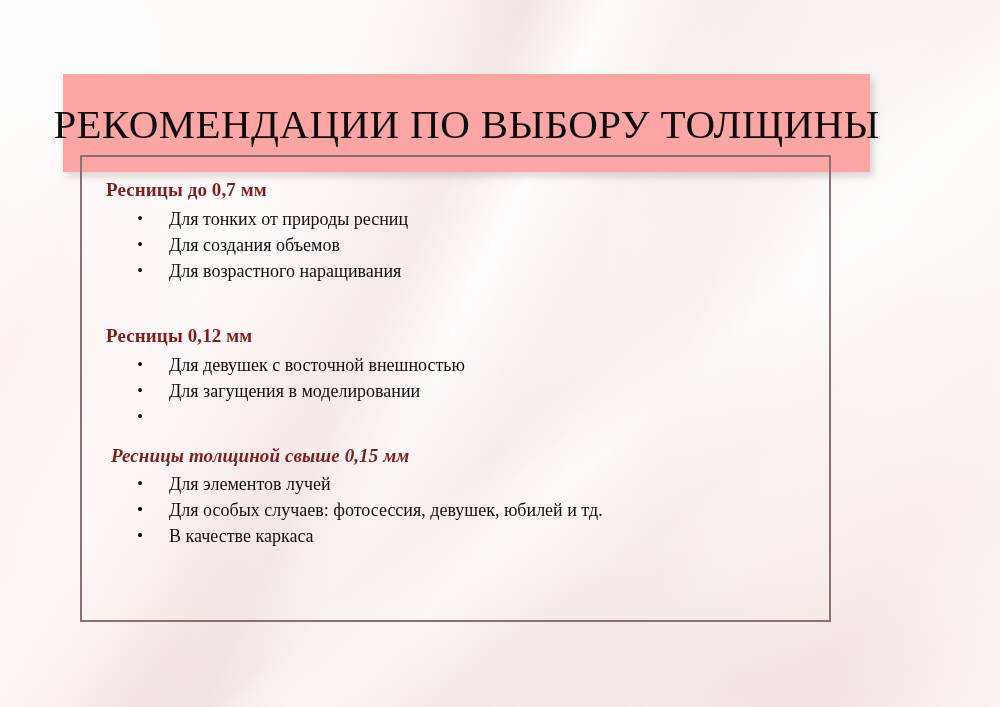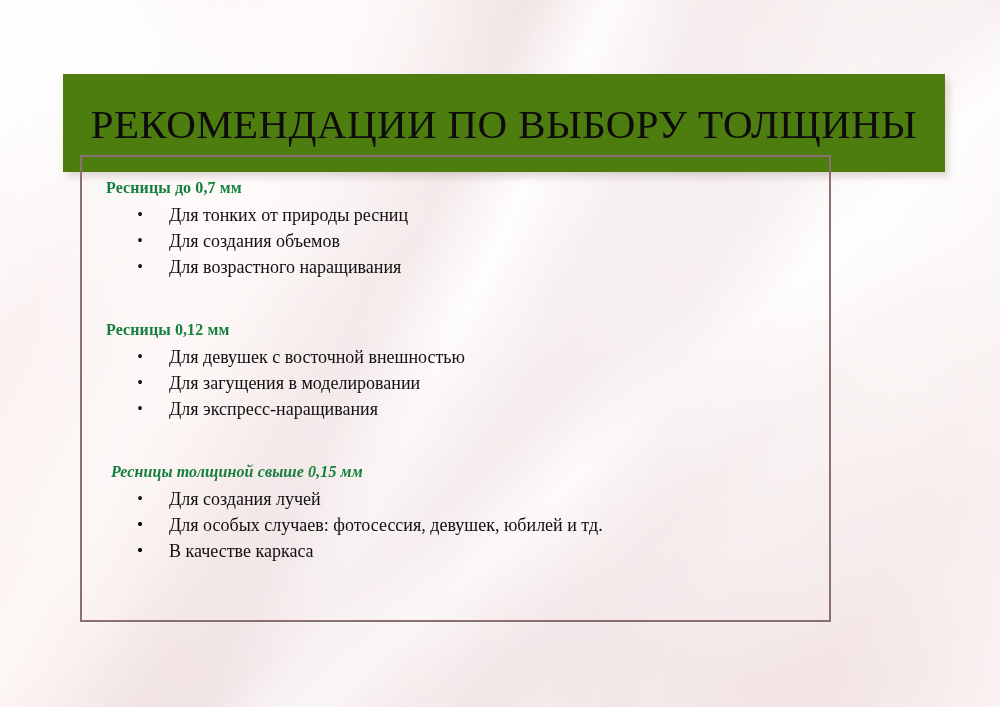--- a/index.html
+++ b/index.html
@@ -97,23 +97,23 @@
         rgba(255,255,255,0.35) 0%,
         rgba(255,255,255,0) 62%,
         rgba(240,228,229,0.22) 100%);
   }
 
   
   .title-banner {
     position: absolute;
     left: 63px;
     top: 74px;
-    width: 882px;
+    width: 807px;
     height: 98px;
-    background-color: #4d7c0f;
+    background-color: #fca5a5;
     box-shadow: 4px 5px 7px rgba(120, 90, 95, 0.22);
     z-index: 2;
   }
   .title-text {
     position: absolute;
     left: 0;
     right: 0;
     top: 0;
     height: 98px;
     display: flex;
@@ -157,23 +157,23 @@
     margin: 0;
   }
   .section + .section {
     margin-top: 36px;
   }
   .section-gap-b { margin-top: 40px !important; }
 
   .section-heading {
     font-family: "Liberation Serif", "DejaVu Serif", serif;
     font-weight: bold;
-    font-size: 16px;
+    font-size: 19px;
     line-height: 1.25;
-    color: #15803d;
+    color: #7f1d1d;
     margin: 0 0 4px 0;
     letter-spacing: 0.1px;
   }
   .section-heading.indented {
     padding-left: 5px;
     font-style: italic;
   }
 
   .bullet-list {
     list-style: none;
@@ -244,31 +244,30 @@
         <li>
           <span class="bullet-dot">•</span>
           <span>Для девушек с восточной внешностью</span>
         </li>
         <li>
           <span class="bullet-dot">•</span>
           <span>Для загущения в моделировании</span>
         </li>
         <li>
           <span class="bullet-dot">•</span>
-          <span>Для экспресс-наращивания</span>
         </li>
       </ul>
     </div>
 
     <div class="section section-gap-b">
       <div class="section-heading indented">Ресницы толщиной свыше 0,15 мм</div>
       <ul class="bullet-list">
         <li>
           <span class="bullet-dot">•</span>
-          <span>Для создания лучей</span>
+          <span>Для элементов лучей</span>
         </li>
         <li>
           <span class="bullet-dot">•</span>
         </li>
         <li>
           <span class="bullet-dot">•</span>
           <span>Для особых случаев: фотосессия, девушек, юбилей и тд.</span>
         </li>
         <li>
           <span class="bullet-dot">•</span>

